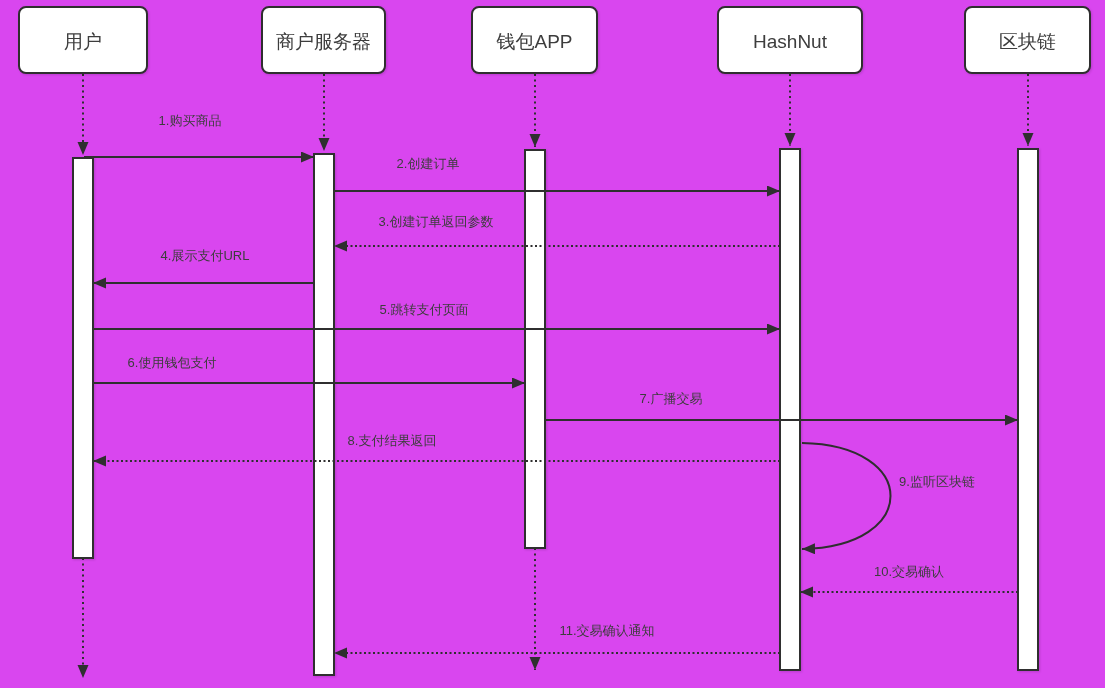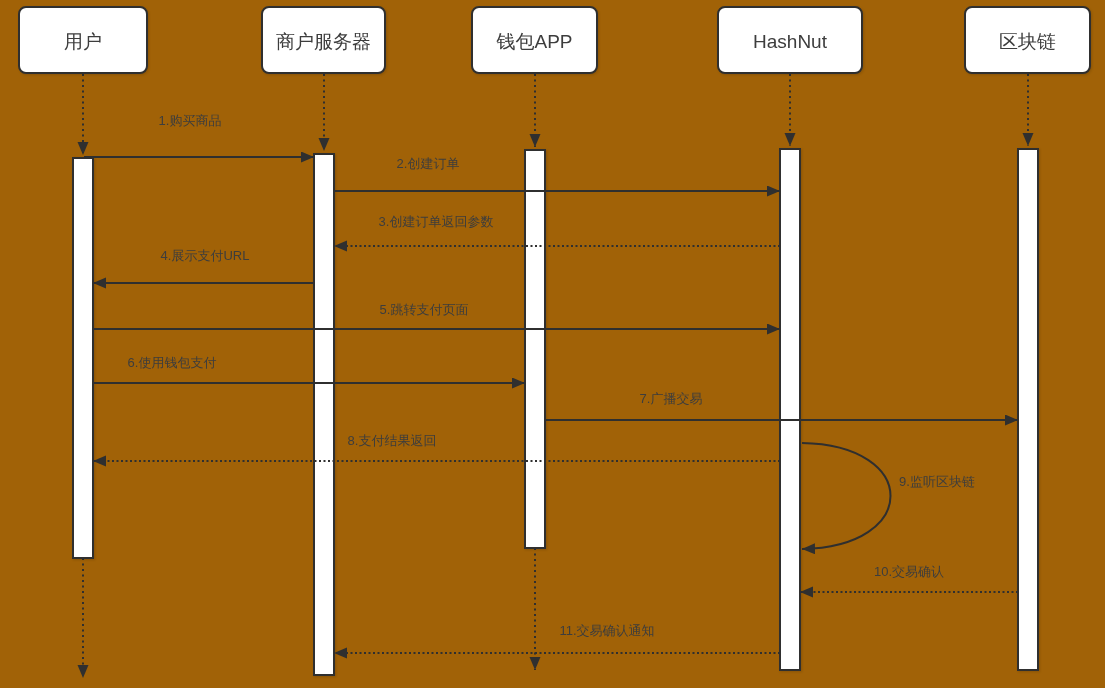--- a/index.html
+++ b/index.html
@@ -1,21 +1,21 @@
 <!DOCTYPE html>
 <html><head>
 <meta charset="utf-8">
 <style>
   * { margin: 0; padding: 0; box-sizing: border-box; }
   html, body { background: #ffffff; }
   .canvas {
     position: relative;
     width: 1105px;
     height: 688px;
-    background: #a16207;
+    background: #d946ef;
     overflow: hidden;
     font-family: "Liberation Sans", sans-serif;
     text-align: center;
   }
   svg { display: block; }
   .actor-box {
     fill: #ffffff;
     stroke: #2f2f2f;
     stroke-width: 2;
   }

